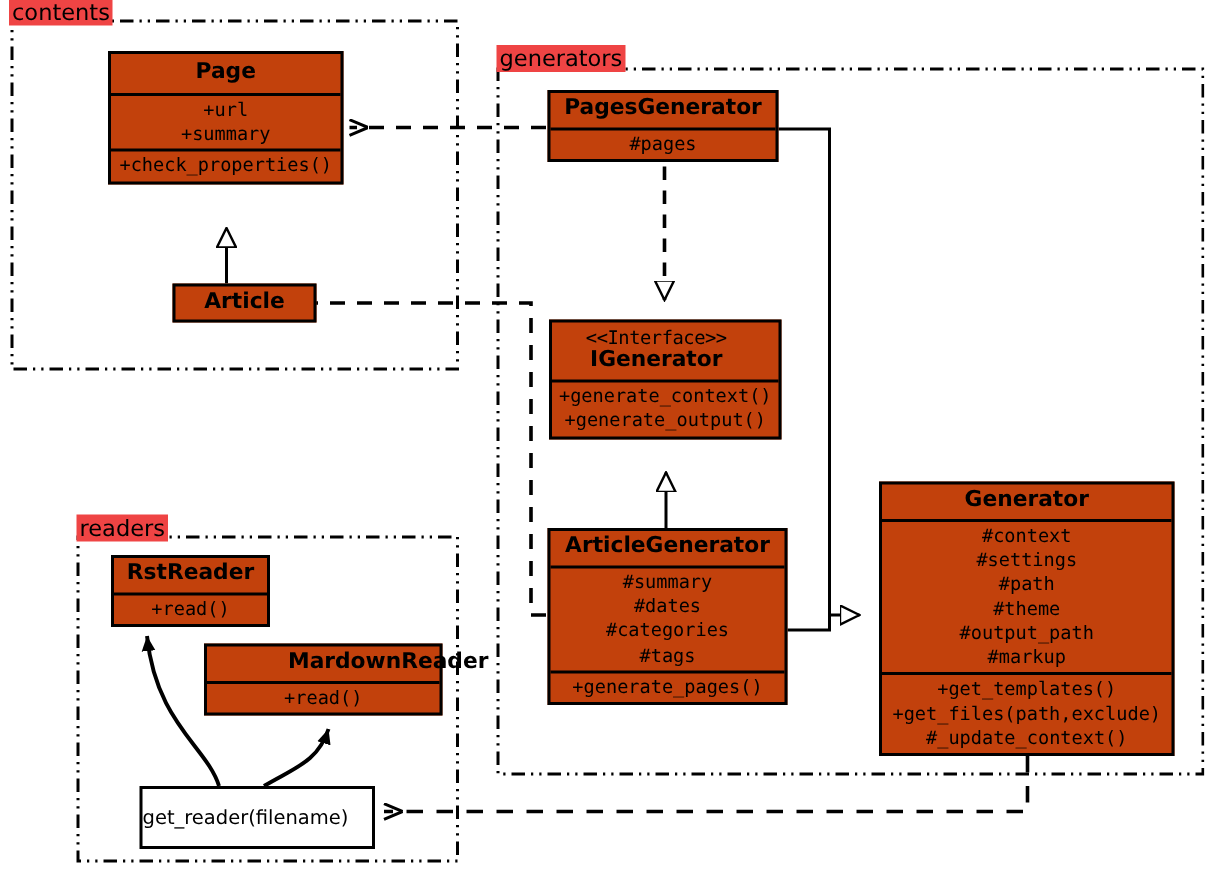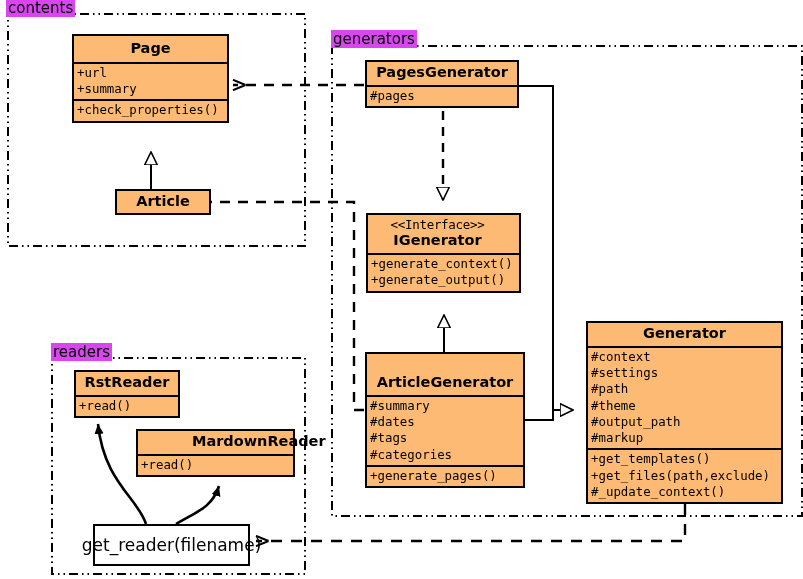--- a/index.html
+++ b/index.html
@@ -21,21 +21,21 @@
     top: 0;
     width: 803px;
     height: 579px;
     pointer-events: none;
   }
   
   .uml-class {
     position: absolute;
     box-sizing: border-box;
     border: 2px solid #000;
-    background: #fdba74;
+    background: #c2410c;
     z-index: 5;
   }
   .uml-name {
     text-align: center;
     font-weight: bold;
     font-size: 14.5px;
     padding: 4px 6px 5px 6px;
     line-height: 1.15;
     color: #000;
     white-space: nowrap;
@@ -50,41 +50,41 @@
   .uml-divider {
     border-top: 2px solid #000;
   }
   .uml-compartment {
     padding: 1px 3px 2px 3px;
     font-family: "DejaVu Sans Mono", monospace;
     font-size: 12.4px;
     line-height: 16.3px;
     color: #000;
     white-space: nowrap;
+    text-align: center;
   }
   .uml-compartment div { white-space: nowrap; }
   
   .func-box {
     position: absolute;
     box-sizing: border-box;
     border: 2px solid #000;
     background: #fff;
     display: flex;
     align-items: center;
-    justify-content: center;
-    font-size: 17px;
+    font-size: 13px;
     color: #000;
     z-index: 5;
   }
   
   .pkg-label {
     position: absolute;
     font-size: 15px;
     color: #000;
-    background: #d946ef;
+    background: #ef4444;
     padding: 0 2px;
     z-index: 4;
     white-space: nowrap;
   }
 </style>
 </head>
 <body>
 
 <div id="canvas">
 
@@ -185,26 +185,26 @@
       <span class="stereo">&lt;&lt;Interface&gt;&gt;</span>
       <span>IGenerator</span>
     </div>
     <div class="uml-compartment uml-divider">
       <div>+generate_context()</div>
       <div>+generate_output()</div>
     </div>
   </div>
 
   <div class="uml-class" style="left:365px; top:352px; width:160px;">
-    <div class="uml-name" style="padding:20px 6px 4px 6px;">ArticleGenerator</div>
+    <div class="uml-name" style="padding:2px 6px 4px 6px;">ArticleGenerator</div>
     <div class="uml-compartment uml-divider">
       <div>#summary</div>
       <div>#dates</div>
+      <div>#categories</div>
       <div>#tags</div>
-      <div>#categories</div>
     </div>
     <div class="uml-compartment uml-divider">
       <div>+generate_pages()</div>
     </div>
   </div>
 
   <div class="uml-class" style="left:586px; top:321px; width:197px;">
     <div class="uml-name" style="padding:2px 6px 4px 6px;">Generator</div>
     <div class="uml-compartment uml-divider">
       <div>#context</div>

